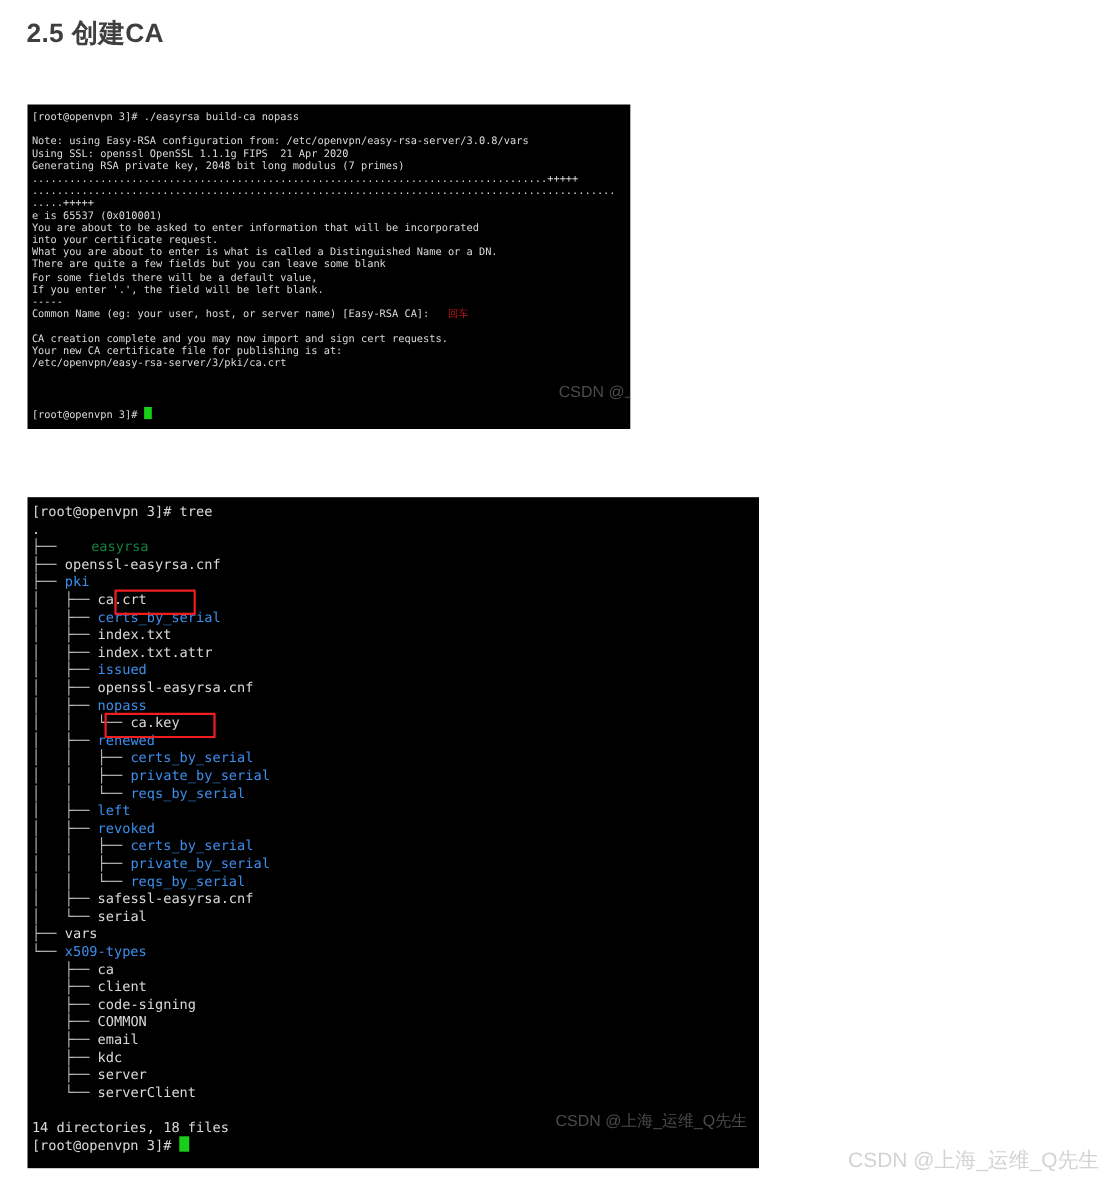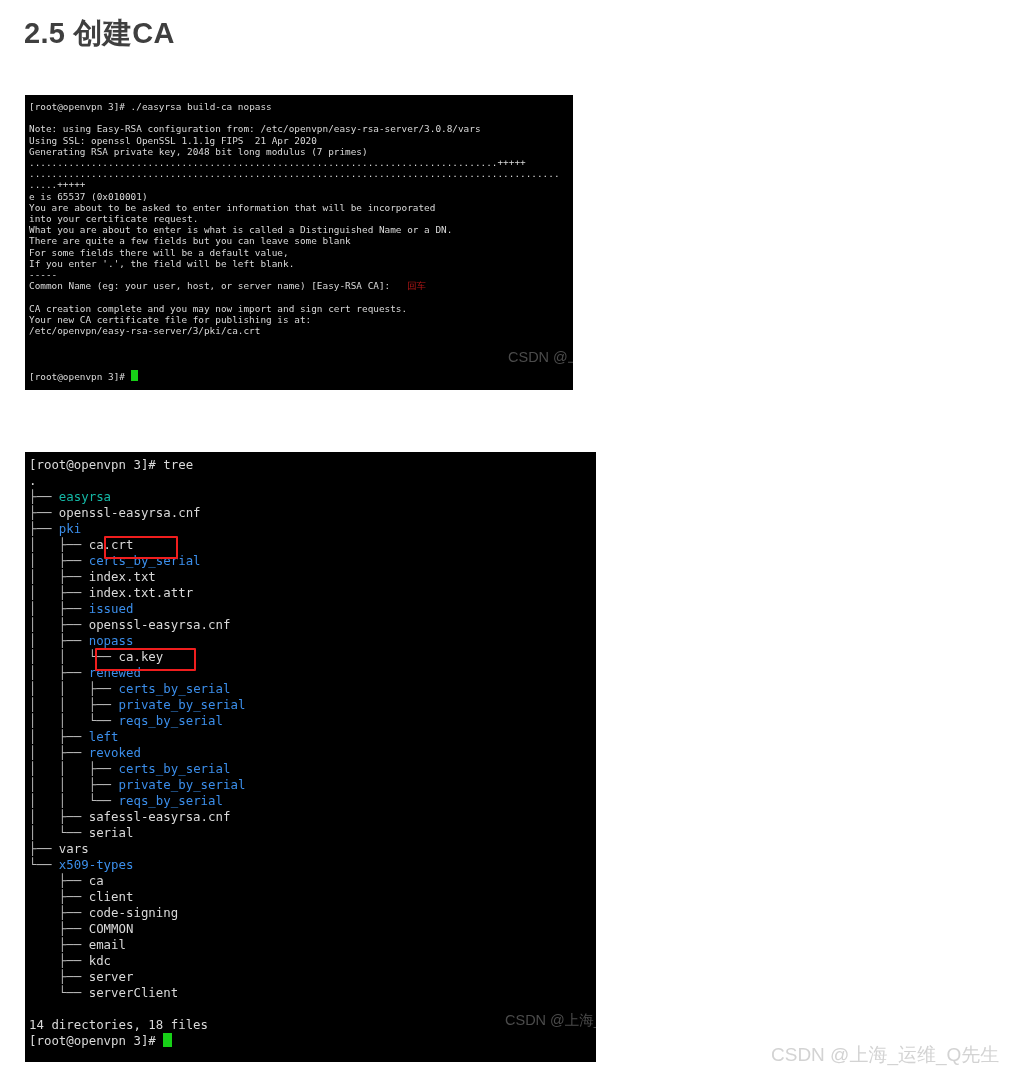--- a/index.html
+++ b/index.html
@@ -13,21 +13,21 @@
     position: relative;
     font-family: "Liberation Sans", sans-serif;
     overflow: hidden;
   }
 
   
   .page-heading {
     position: absolute;
     left: 24px;
     top: 14px;
-    font-size: 29px;
+    font-size: 24px;
     font-weight: bold;
     color: #3f3f3f;
     letter-spacing: 0.3px;
     white-space: nowrap;
   }
 
   
   .terminal {
     position: absolute;
     background: #000000;
@@ -40,39 +40,39 @@
     top: 95px;
     width: 548px;
     height: 289px;
     font-size: 9.4px;
     line-height: 11.2px;
     padding: 6px 0 0 0;
   }
   #terminal-tree {
     left: 25px;
     top: 452px;
-    width: 571px;
+    width: 665px;
     height: 605px;
     font-size: 12.4px;
     line-height: 16px;
     padding: 5px 0 0 0;
   }
   .tline {
     white-space: pre;
     padding-left: 3px;
   }
   #terminal-build-ca .tline { padding-left: 4px; }
   #terminal-tree .tline { padding-left: 4px; }
 
   .blank { color: transparent; }
 
   
   .c-default { color: #d9d9d9; }
   .c-dir     { color: #3b8eea; }
-  .c-exec    { color: #14b8a6; }
+  .c-exec    { color: #15803d; margin-left: 24px; }
   .c-red     { color: #b41717; text-align: right; }
   .c-branch  { color: #b9b9b9; }
 
   .cursor {
     display: inline-block;
     width: 7px;
     height: 11px;
     background: #17d017;
     vertical-align: -1px;
   }

